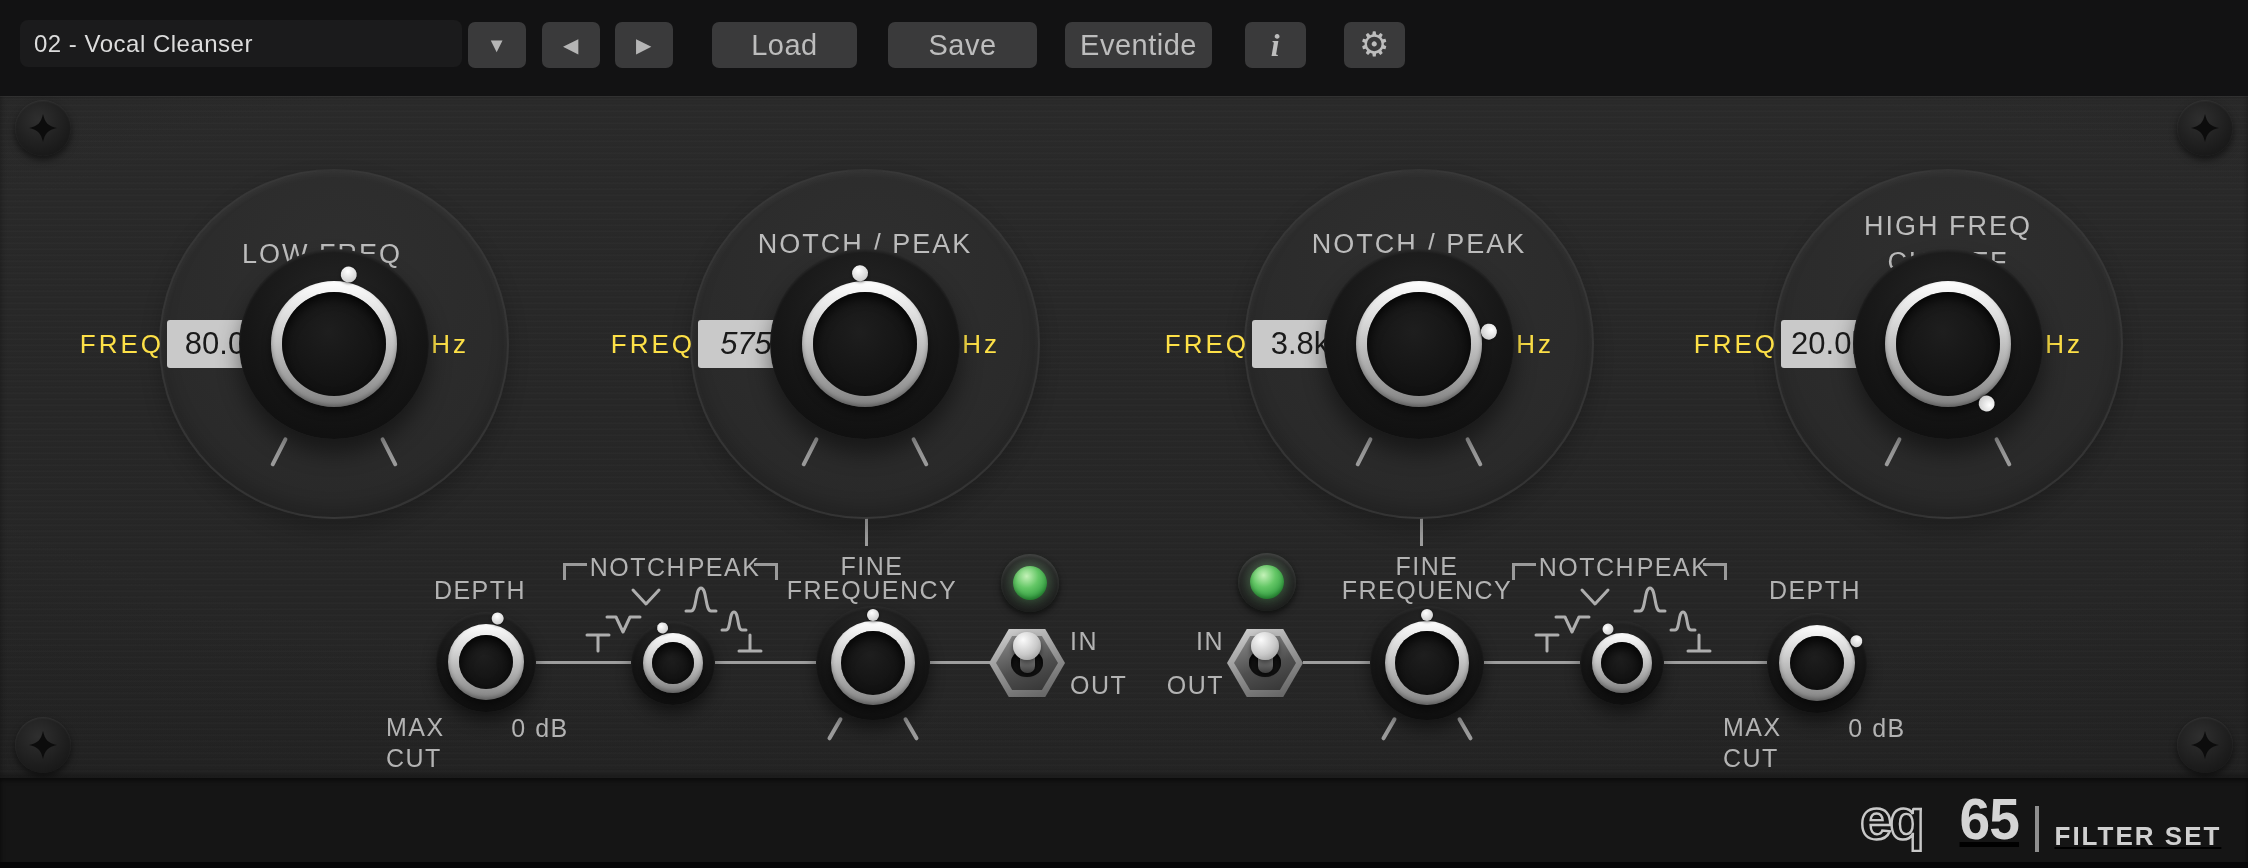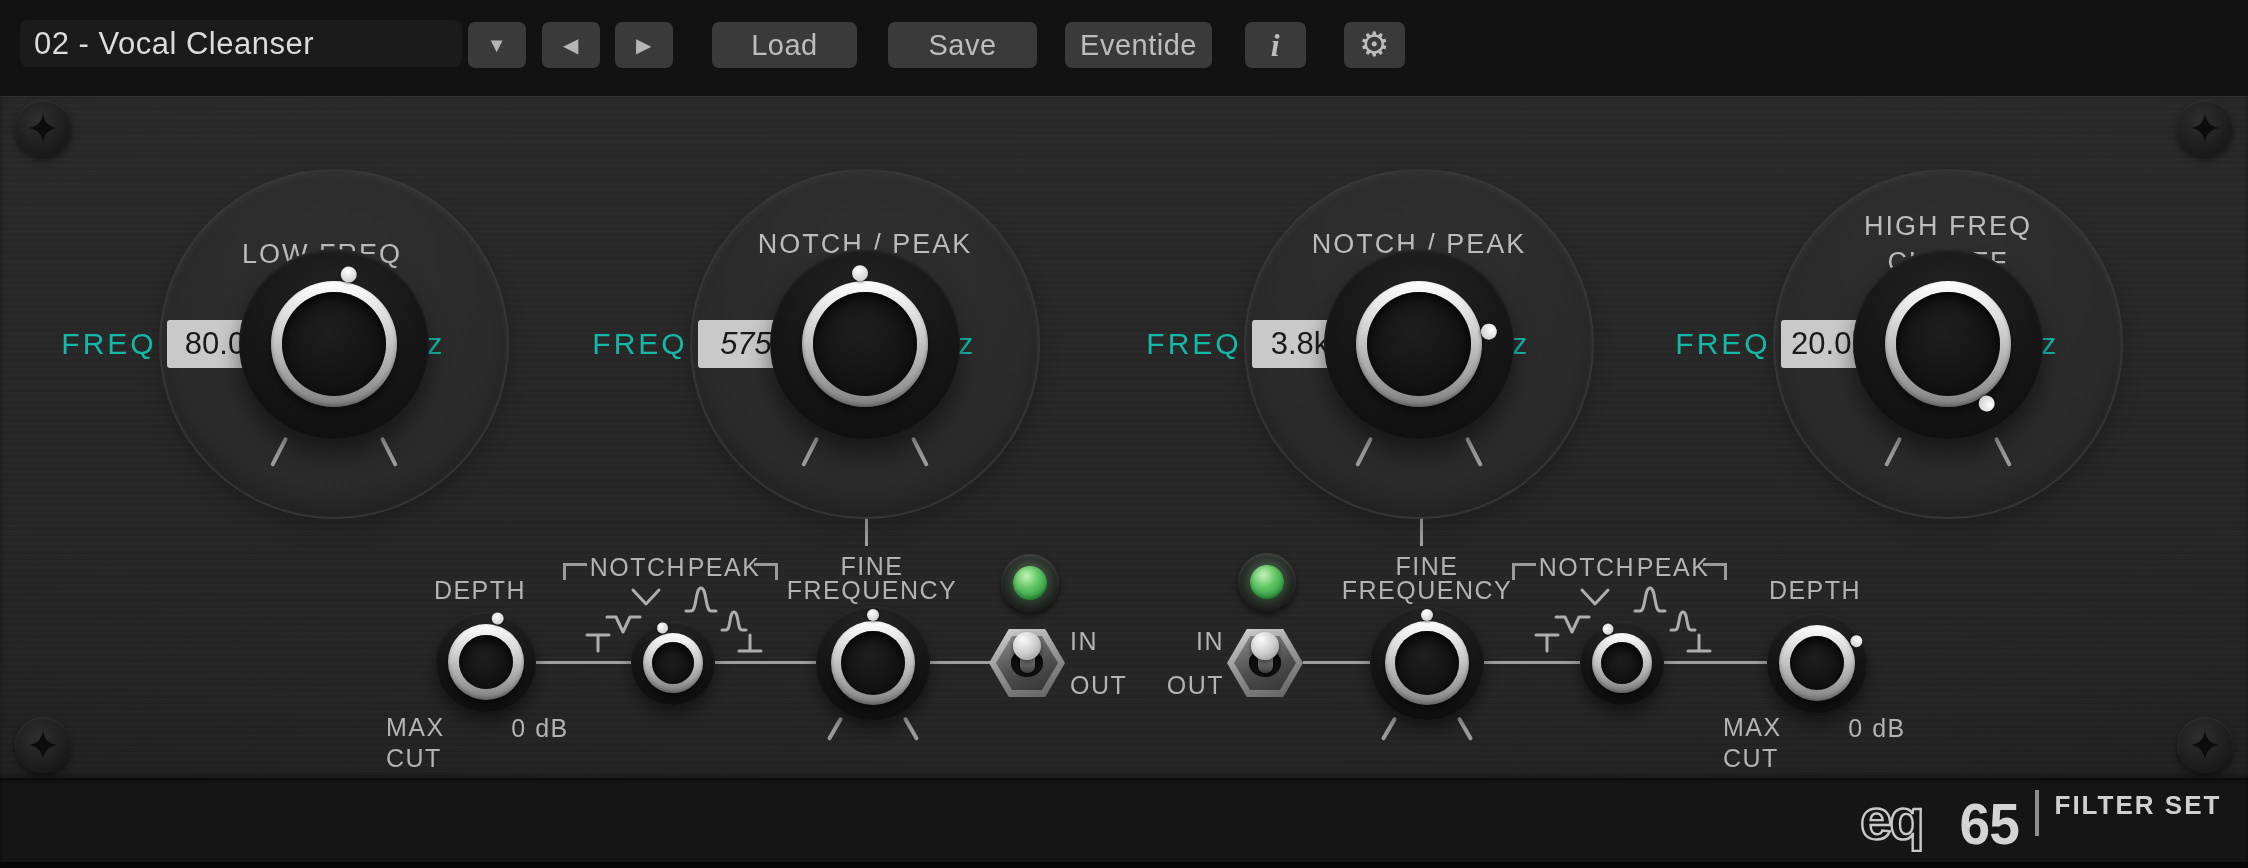--- a/index.html
+++ b/index.html
@@ -4,21 +4,21 @@
 <style>
   html,body{margin:0;padding:0;background:#000;}
   #root{position:relative;width:2248px;height:868px;overflow:hidden;
         font-family:"Liberation Sans",sans-serif;background:#131314;
         -webkit-font-smoothing:antialiased;}
   .abs{position:absolute;}
 
   
   .topbar{position:absolute;left:0;top:0;width:2248px;height:96px;background:#121213;}
   .preset-field{position:absolute;left:20px;top:20px;width:442px;height:47px;
-    background:#1b1b1c;border-radius:8px;color:#dcdcdc;font-size:31px;
+    background:#1b1b1c;border-radius:8px;color:#dcdcdc;font-size:24px;
     line-height:47px;padding-left:14px;box-sizing:border-box;letter-spacing:.5px;cursor:text;}
   .tb-btn{position:absolute;top:22px;height:46px;background:#3a3a3b;border-radius:7px;
     color:#bdbdbd;text-align:center;line-height:46px;font-size:29px;cursor:pointer;
     letter-spacing:.5px;}
   .tb-btn.small{width:58px;font-size:20px;color:#b5b5b5;}
   .info-glyph{font-family:"Liberation Serif",serif;font-style:italic;font-weight:bold;font-size:32px;}
   .gear-glyph{font-size:34px;line-height:44px;}
 
   
   .panel{position:absolute;left:0;top:96px;width:2248px;height:682px;
@@ -33,22 +33,22 @@
     box-shadow:0 4px 7px rgba(0,0,0,.5), inset 0 1px 2px rgba(255,255,255,.08);}
   .screw svg{position:absolute;left:12px;top:12px;}
 
   
   .dial-face{width:350px;height:350px;border-radius:50%;
     background:radial-gradient(circle at 50% 28%, #2f2f2f 0%, #2b2b2b 55%, #272727 100%);
     border:2px solid rgba(255,255,255,0.055);box-sizing:border-box;
     box-shadow:inset 0 3px 6px rgba(255,255,255,0.05), inset 0 -10px 16px rgba(0,0,0,0.16), 0 10px 20px rgba(0,0,0,0.22);}
   .dial-title{color:#bcbcbc;font-size:27px;letter-spacing:2px;text-align:center;
     line-height:36px;font-weight:500;width:300px;}
-  .side-label{color:#14b8a6;font-size:30px;letter-spacing:3px;font-weight:500;
-    text-align:center;line-height:26px;}
+  .side-label{color:#fde047;font-size:26px;letter-spacing:3px;font-weight:500;
+    text-align:right;line-height:26px;}
   .value-box{width:96px;height:48px;background:#c9c9c9;border-radius:3px;
     color:#1a1a1a;font-size:31px;font-weight:500;text-align:center;line-height:48px;cursor:text;}
   .hub{width:190px;height:190px;border-radius:50%;
     background:radial-gradient(circle at 50% 32%, #272727, #161616 55%, #0c0c0c 100%);
     box-shadow:0 14px 22px rgba(0,0,0,0.45), inset 0 2px 3px rgba(255,255,255,0.07);}
   .ring{border-radius:50%;background:linear-gradient(180deg,#ffffff,#cfcfcf 40%,#828282);
     box-shadow:0 5px 9px rgba(0,0,0,.55), inset 0 -2px 4px rgba(0,0,0,.3);}
   .ring-big{width:126px;height:126px;}
   .hole{position:absolute;border-radius:50%;
     background:radial-gradient(circle at 45% 38%,#1e1e1e,#101010 78%);
@@ -99,21 +99,21 @@
 
   .shape-svg{stroke:#aeaeae;stroke-width:3;fill:none;stroke-linecap:round;stroke-linejoin:round;}
 
   
   .footer{position:absolute;left:0;top:778px;width:2248px;height:90px;background:#151515;
     box-shadow:inset 0 2px 5px rgba(0,0,0,.6);}
   .footer-edge{position:absolute;left:0;top:862px;width:2248px;height:6px;background:#060607;}
   .brand{position:absolute;left:42px;top:788px;color:#c8c8c8;font-size:55px;font-weight:800;
     letter-spacing:-1px;}
   .brand sup{font-size:20px;font-weight:700;vertical-align:28px;letter-spacing:0;}
-  .badge{position:absolute;left:1858px;top:790px;height:62px;display:flex;align-items:flex-start;}
+  .badge{position:absolute;left:1858px;top:790px;height:62px;display:flex;align-items:flex-end;text-decoration:underline;}
   .badge-65{color:#d4d4d4;font-size:58px;font-weight:700;letter-spacing:-1px;transform:scaleX(.95);}
   .badge-sep{width:4px;height:46px;background:#8f8f8f;margin:0 16px 0 14px;}
   .badge-product{color:#d0d0d0;font-size:26px;font-weight:600;letter-spacing:2px;}
 </style>
 </head>
 <body>
 
 <div id="root">
 
   <div class="topbar">

